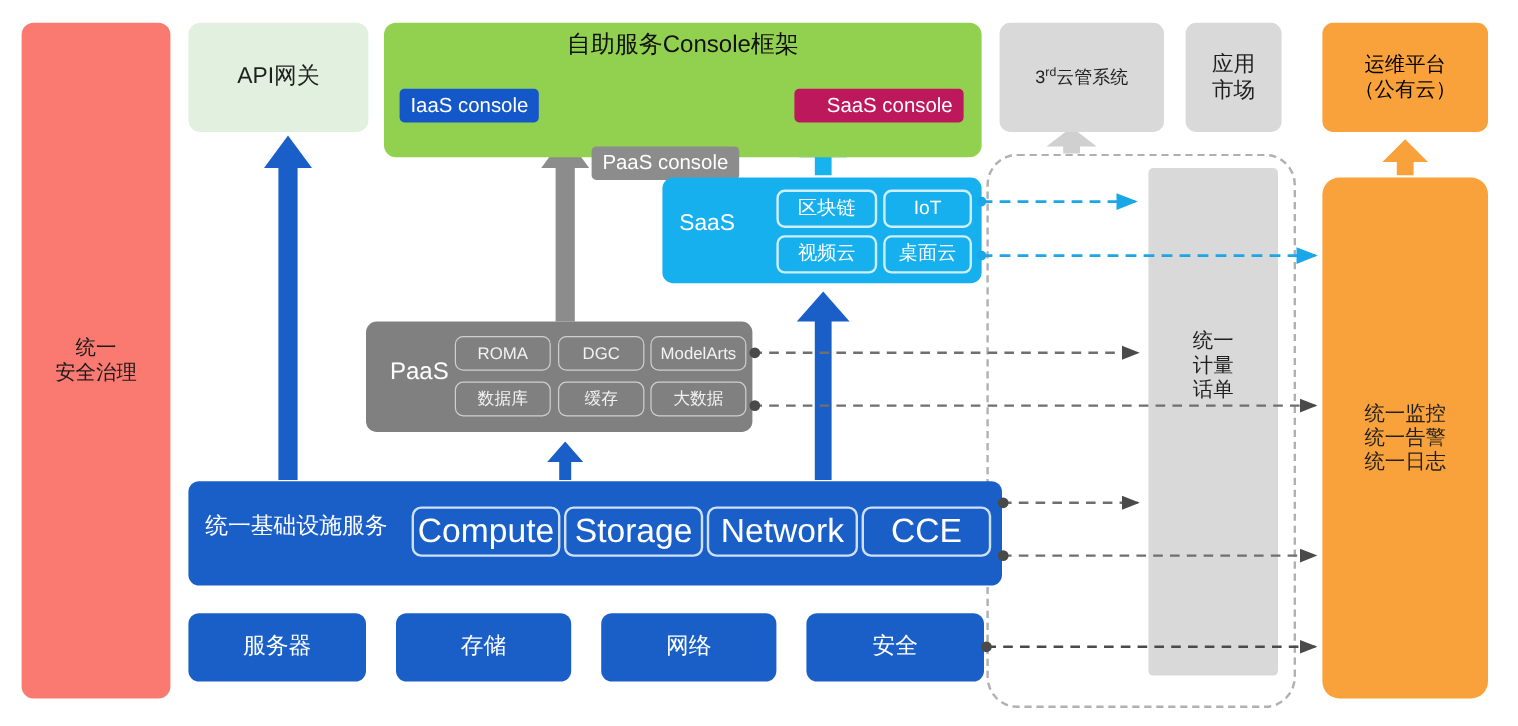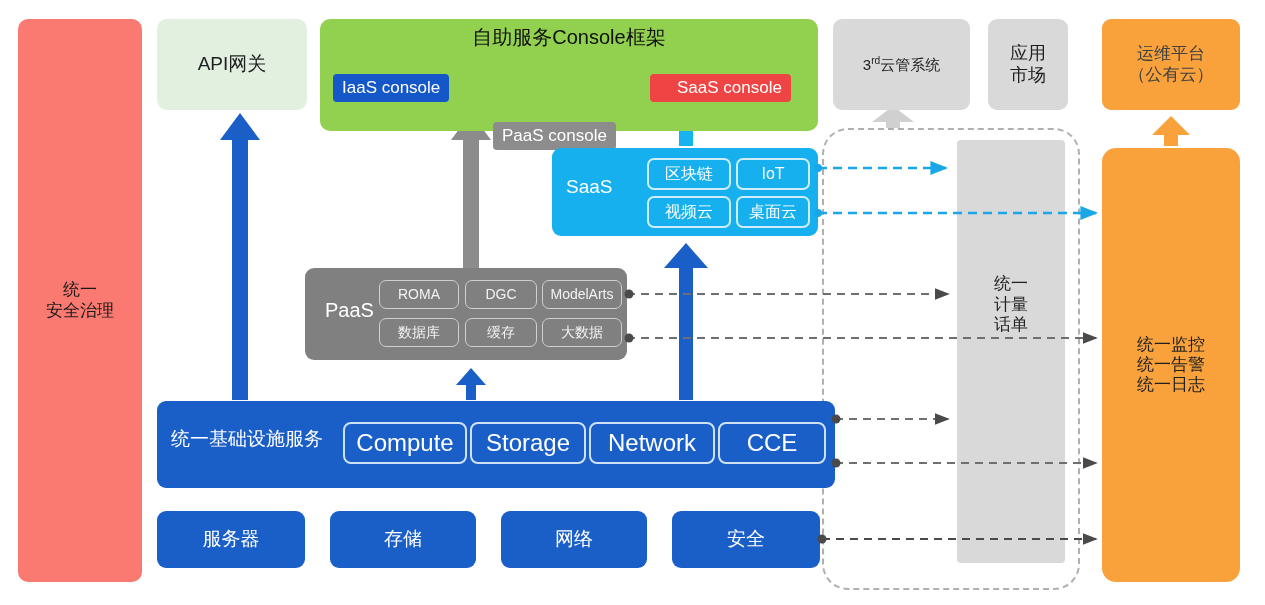--- a/index.html
+++ b/index.html
@@ -38,21 +38,21 @@
     text-align:center;font-size:20px;color:#111;
   }
   .console-chip{
     position:absolute;top:55px;height:28px;
     display:flex;align-items:center;justify-content:center;
     color:#fff;font-size:17px;border-radius:4px;padding:0 9px;
     white-space:nowrap;
   }
   .chip-iaas{left:13px;background:#1457c8;}
   .chip-paas{left:173px;background:#8c8c8c;margin-top:48px;}
-  .chip-saas{left:330px;background:#ef4444;padding-left:27px;}
+  .chip-saas{left:342px;background:#be185d;padding-left:27px;}
 
   
   .saas-block{
     left:552px;top:148px;width:266px;height:88px;
     background:#17b0ee;border-radius:9px;display:block;
   }
   .saas-label{
     position:absolute;left:14px;top:28px;color:#fff;font-size:19px;
   }
   .saas-sub{
@@ -86,21 +86,21 @@
   
   .infra-bar{
     left:157px;top:401px;width:678px;height:87px;
     background:#1a5fc8;border-radius:9px;display:block;
   }
   .infra-label{position:absolute;left:14px;top:27px;color:#fff;font-size:19px;}
   .infra-sub{
     position:absolute;top:21px;height:38px;
     border:2px solid #cfe1fa;border-radius:8px;
     display:flex;align-items:center;justify-content:center;
-    color:#fff;font-size:24px;white-space:nowrap;
+    color:#fff;font-size:28px;white-space:nowrap;
   }
   .is-1{left:186px;width:120px;}
   .is-2{left:313px;width:112px;}
   .is-3{left:432px;width:122px;}
   .is-4{left:561px;width:104px;}
 
   
   .bottom-box{
     top:511px;height:57px;background:#1a5fc8;color:#fff;
     font-size:19px;border-radius:9px;
@@ -114,21 +114,21 @@
   .gray-top{
     top:19px;height:91px;background:#d9d9d9;color:#1f1f1f;
     font-size:15px;border-radius:9px;
   }
   .gt-1{left:833px;width:137px;}
   .gt-2{left:988px;width:80px;font-size:18px;}
 
   
   .orange-top{
     left:1102px;top:19px;width:138px;height:91px;
-    background:#f9a23b;color:#404040;font-size:17px;border-radius:9px;
+    background:#f9a23b;color:#000000;font-size:17px;border-radius:9px;
   }
   
   .orange-panel{
     left:1102px;top:148px;width:138px;height:434px;
     background:#f9a23b;color:#1f1f1f;font-size:17px;border-radius:14px;
   }
 
   
   .dashed-container{
     position:absolute;left:822px;top:128px;width:258px;height:462px;

